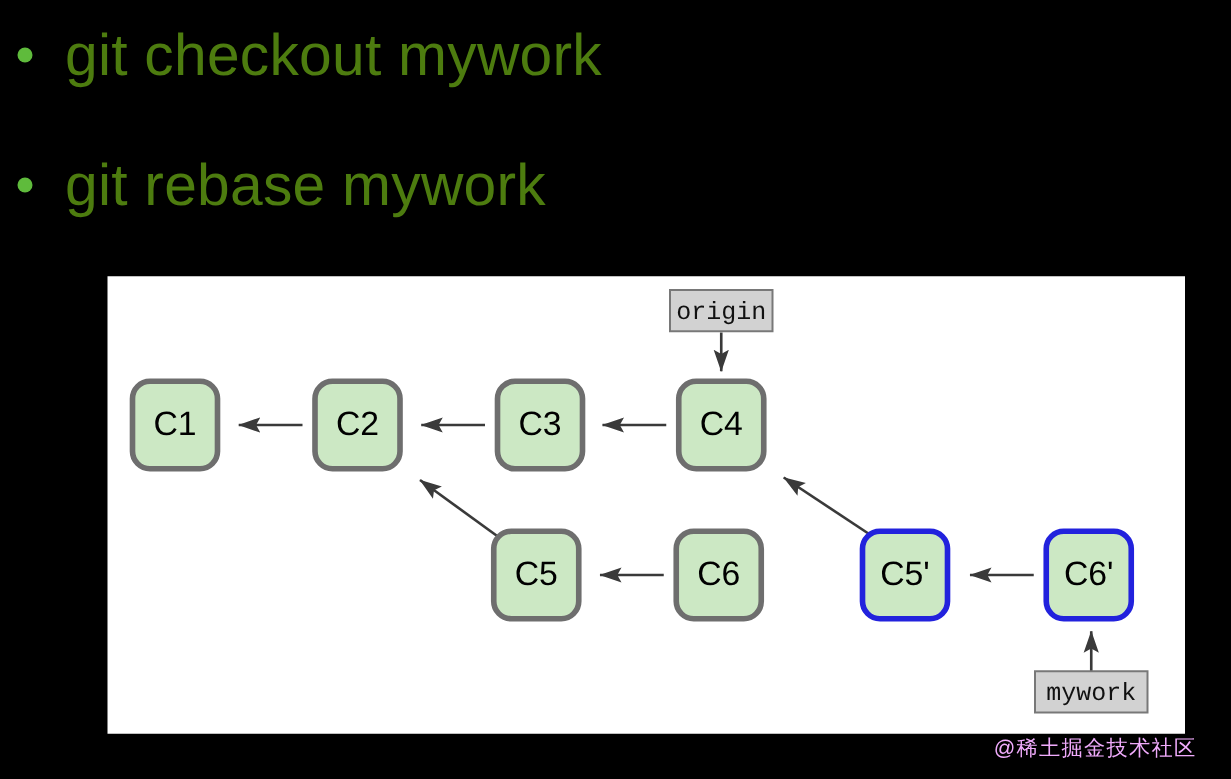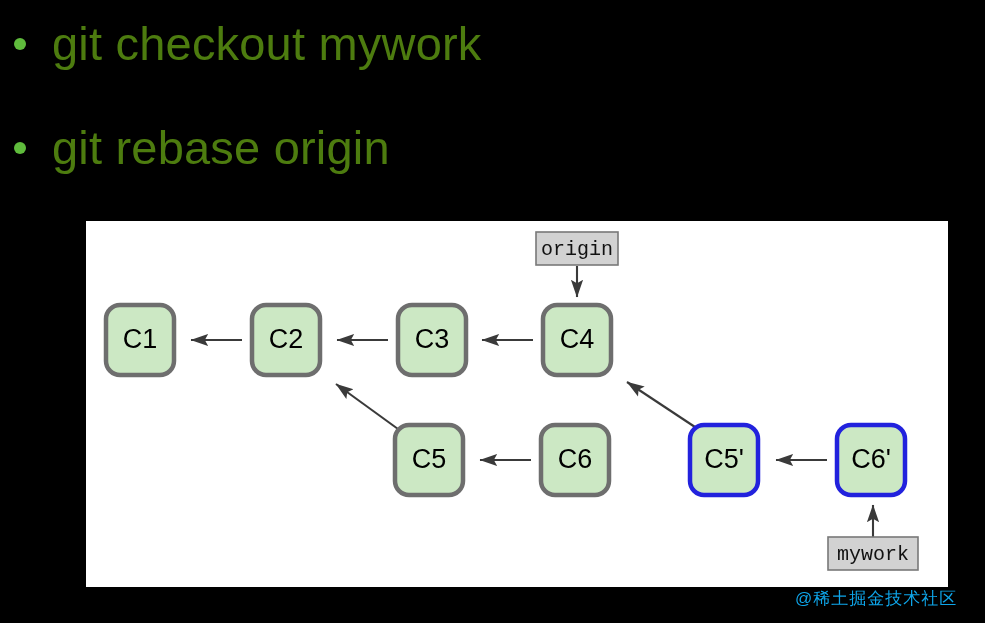--- a/index.html
+++ b/index.html
@@ -57,40 +57,40 @@
     height: 366px;
     background: #ffffff;
   }
   .panel svg { display: block; }
 
   
   .watermark {
     position: absolute;
     left: 795px;
     top: 588px;
-    color: #0ea5e9;
+    color: #f0abfc;
     font-size: 17px;
     line-height: 22px;
     letter-spacing: 1px;
     white-space: nowrap;
   }
 </style>
 </head>
 <body>
 
 <div id="root">
 
   <div class="bullets">
     <div class="bullet-row r0">
       <span class="bullet-dot"></span>
       <span class="bullet-text">git checkout mywork</span>
     </div>
     <div class="bullet-row r1">
       <span class="bullet-dot"></span>
-      <span class="bullet-text">git rebase origin</span>
+      <span class="bullet-text">git rebase mywork</span>
     </div>
   </div>
 
   <div class="panel">
     <svg width="862" height="366" viewBox="0 0 862 366" xmlns="http://www.w3.org/2000/svg">
       <defs>
         <marker id="arrowhead" markerWidth="9" markerHeight="9" refX="8.2" refY="3.2" orient="auto" markerUnits="strokeWidth">
           <path d="M0,0.3 L8.4,3.2 L0,6.1 L1.6,3.2 Z" fill="#3a3a3a"></path>
         </marker>
       </defs>

